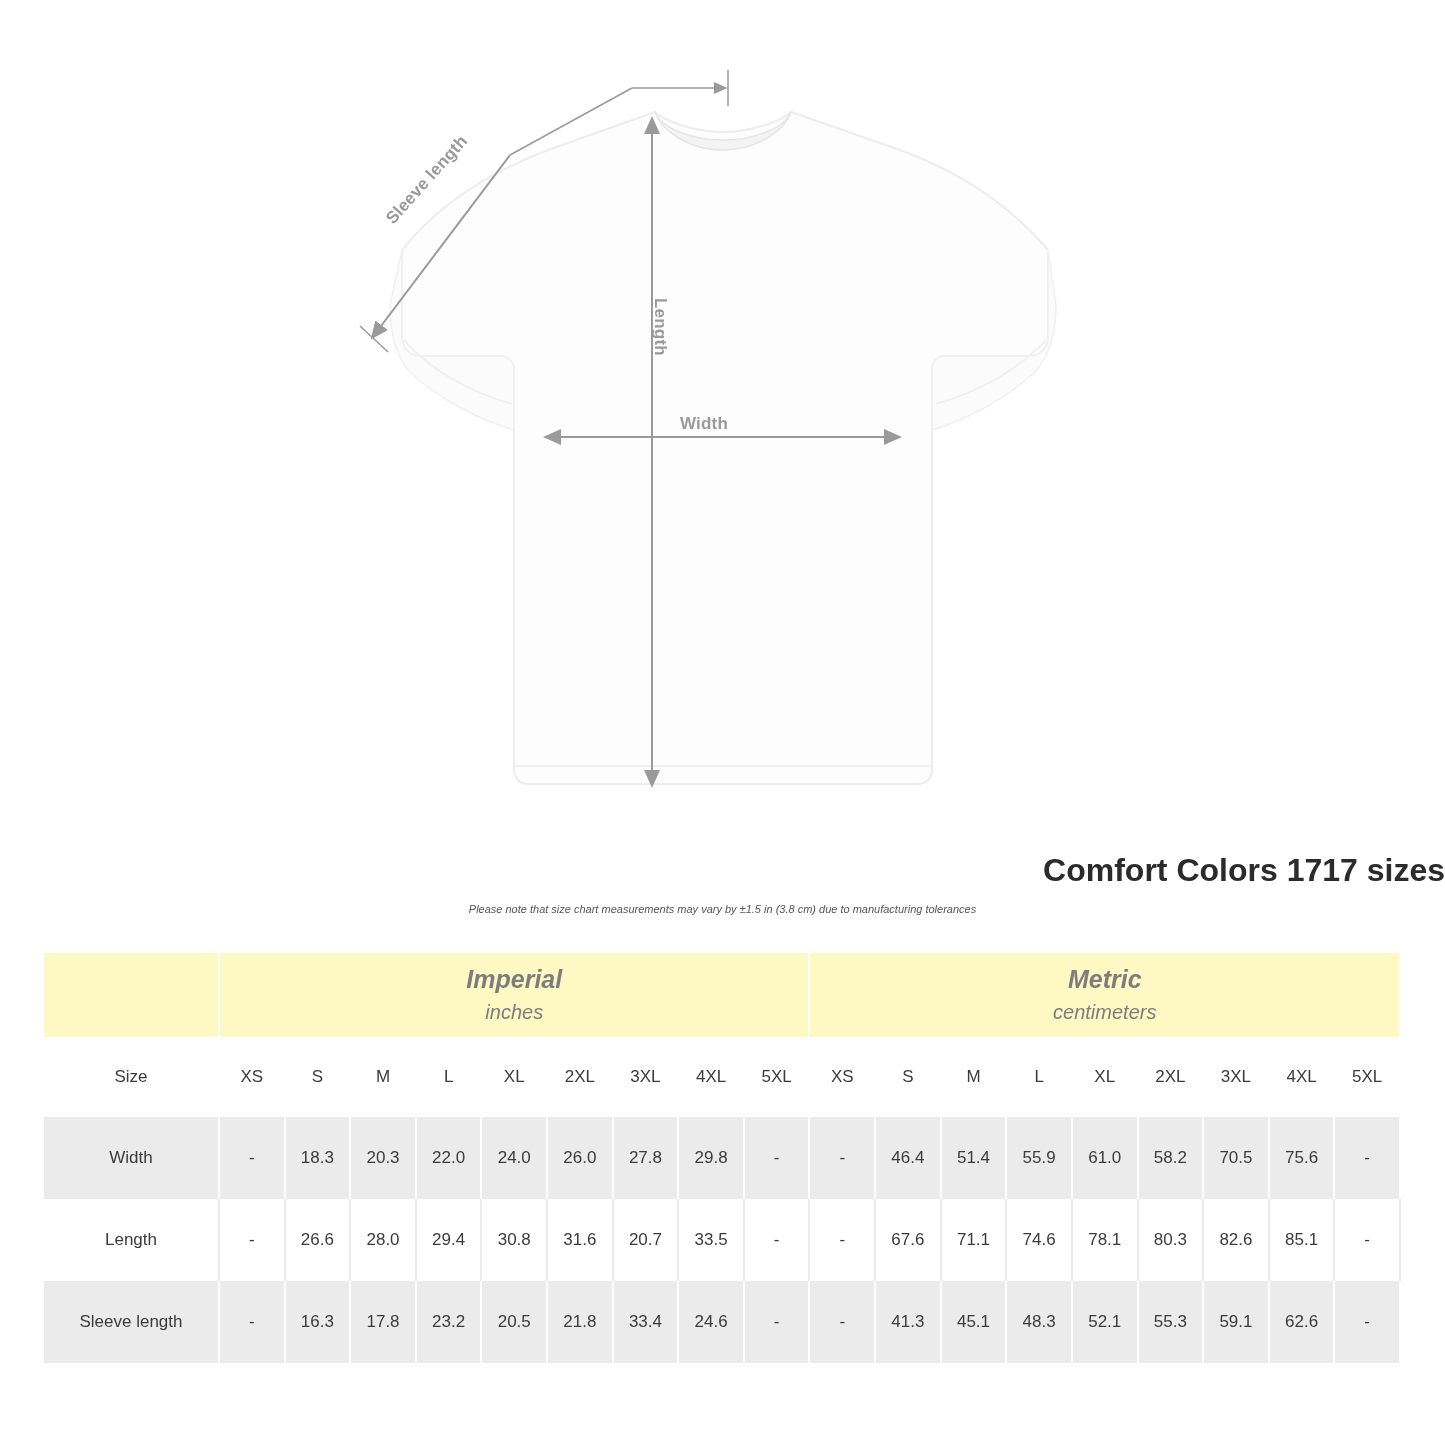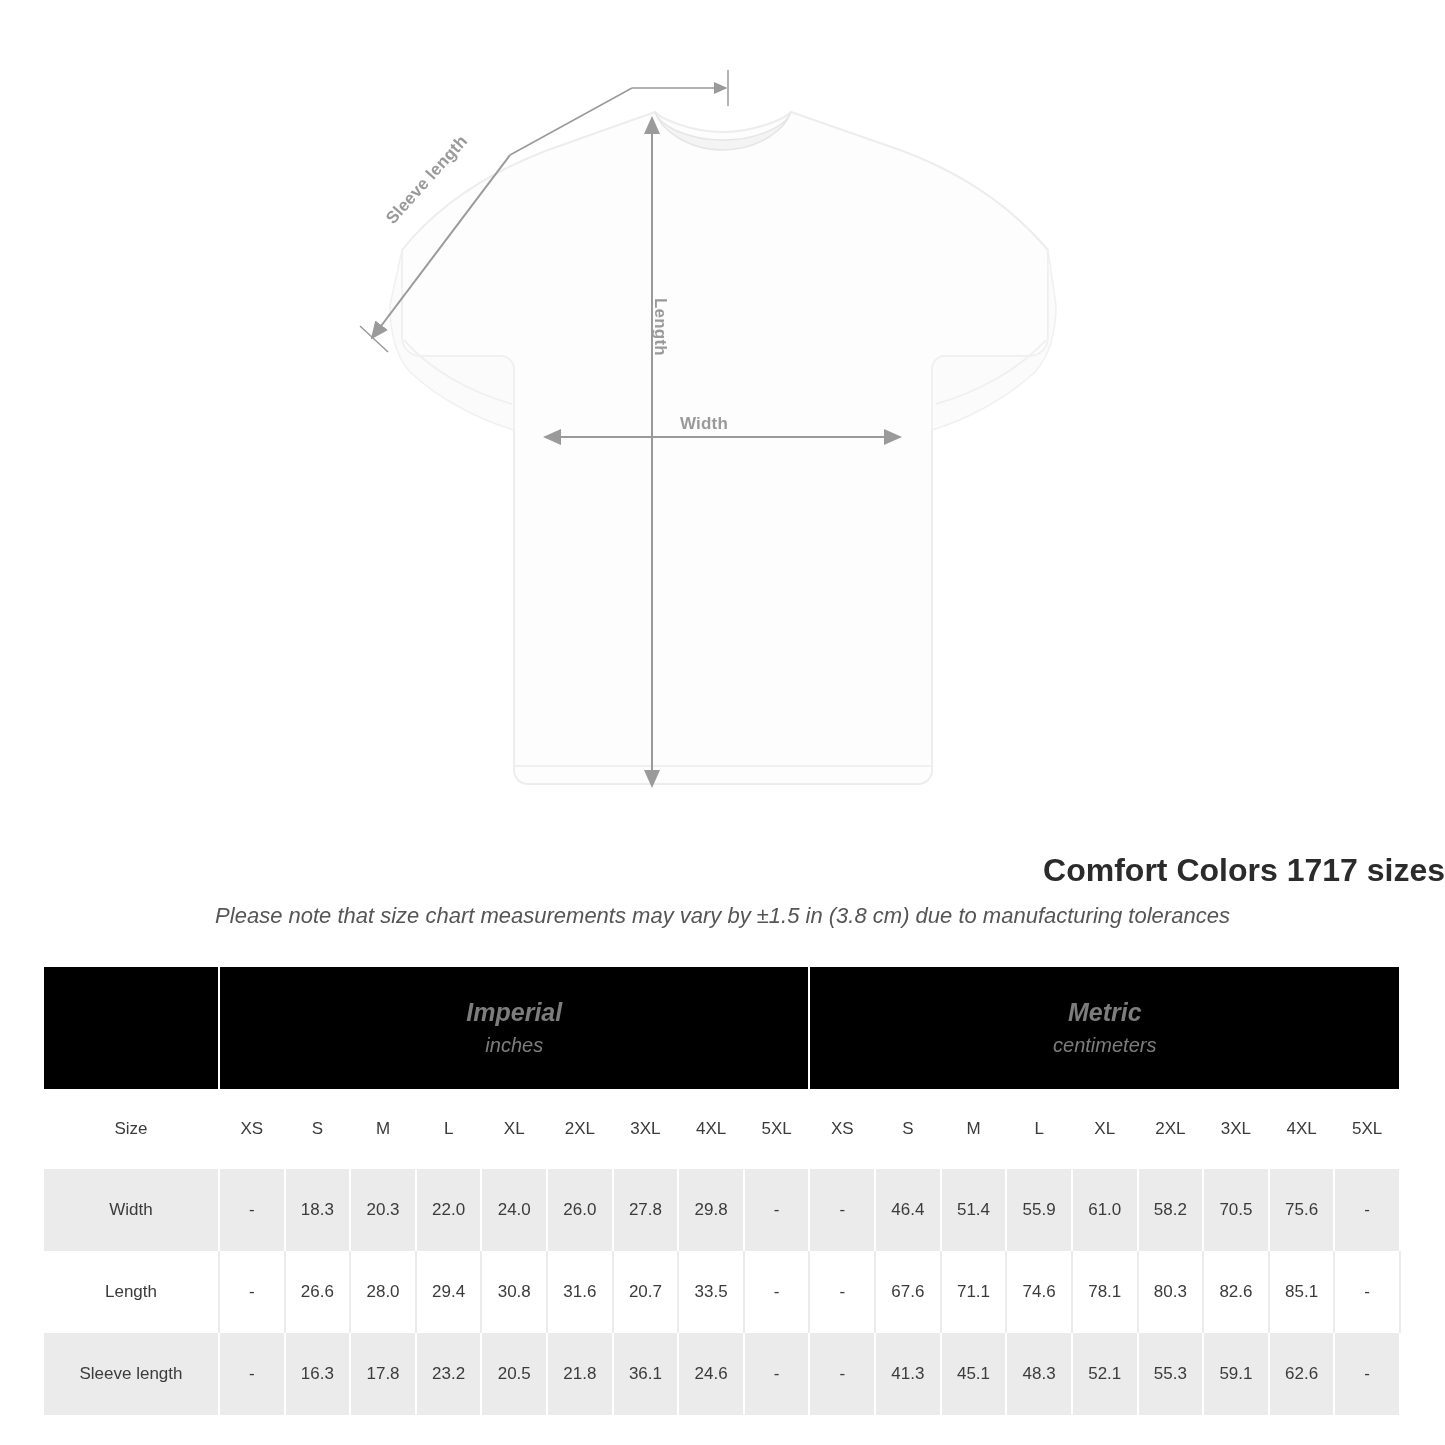--- a/index.html
+++ b/index.html
@@ -52,21 +52,21 @@
   .title {
     text-align: right;
     font-size: 32px;
     font-weight: bold;
     color: #2b2b2b;
     margin: 0;
     padding-top: 22px;
   }
   .subtitle {
     text-align: center;
-    font-size: 22px;
+    font-size: 11px;
     font-style: italic;
     color: #555;
     margin: 14px 0 0 0;
   }
 
   
   .table-wrap {
     margin: 38px 44px 0 44px;
   }
   table.size-table {
@@ -76,22 +76,22 @@
   }
   table.size-table td, table.size-table th {
     text-align: center;
     vertical-align: middle;
     font-size: 17px;
     color: #3b3b3b;
     font-weight: normal;
     border: none;
   }
   .unit-head td {
-    background: #000000;
-    height: 122px;
+    background: #fef9c3;
+    height: 84px;
     padding: 0;
   }
   .unit-name {
     font-size: 25px;
     font-weight: bold;
     font-style: italic;
     color: #7d7d7d;
     line-height: 1.1;
   }
   .unit-sub {
@@ -280,21 +280,21 @@
         </tr>
 
         <tr class="shaded">
           <td class="row-label">Sleeve length</td>
           <td>-</td>
           <td>16.3</td>
           <td>17.8</td>
           <td>23.2</td>
           <td>20.5</td>
           <td>21.8</td>
-          <td>36.1</td>
+          <td>33.4</td>
           <td>24.6</td>
           <td>-</td>
           <td>-</td>
           <td>41.3</td>
           <td>45.1</td>
           <td>48.3</td>
           <td>52.1</td>
           <td>55.3</td>
           <td>59.1</td>
           <td>62.6</td>

